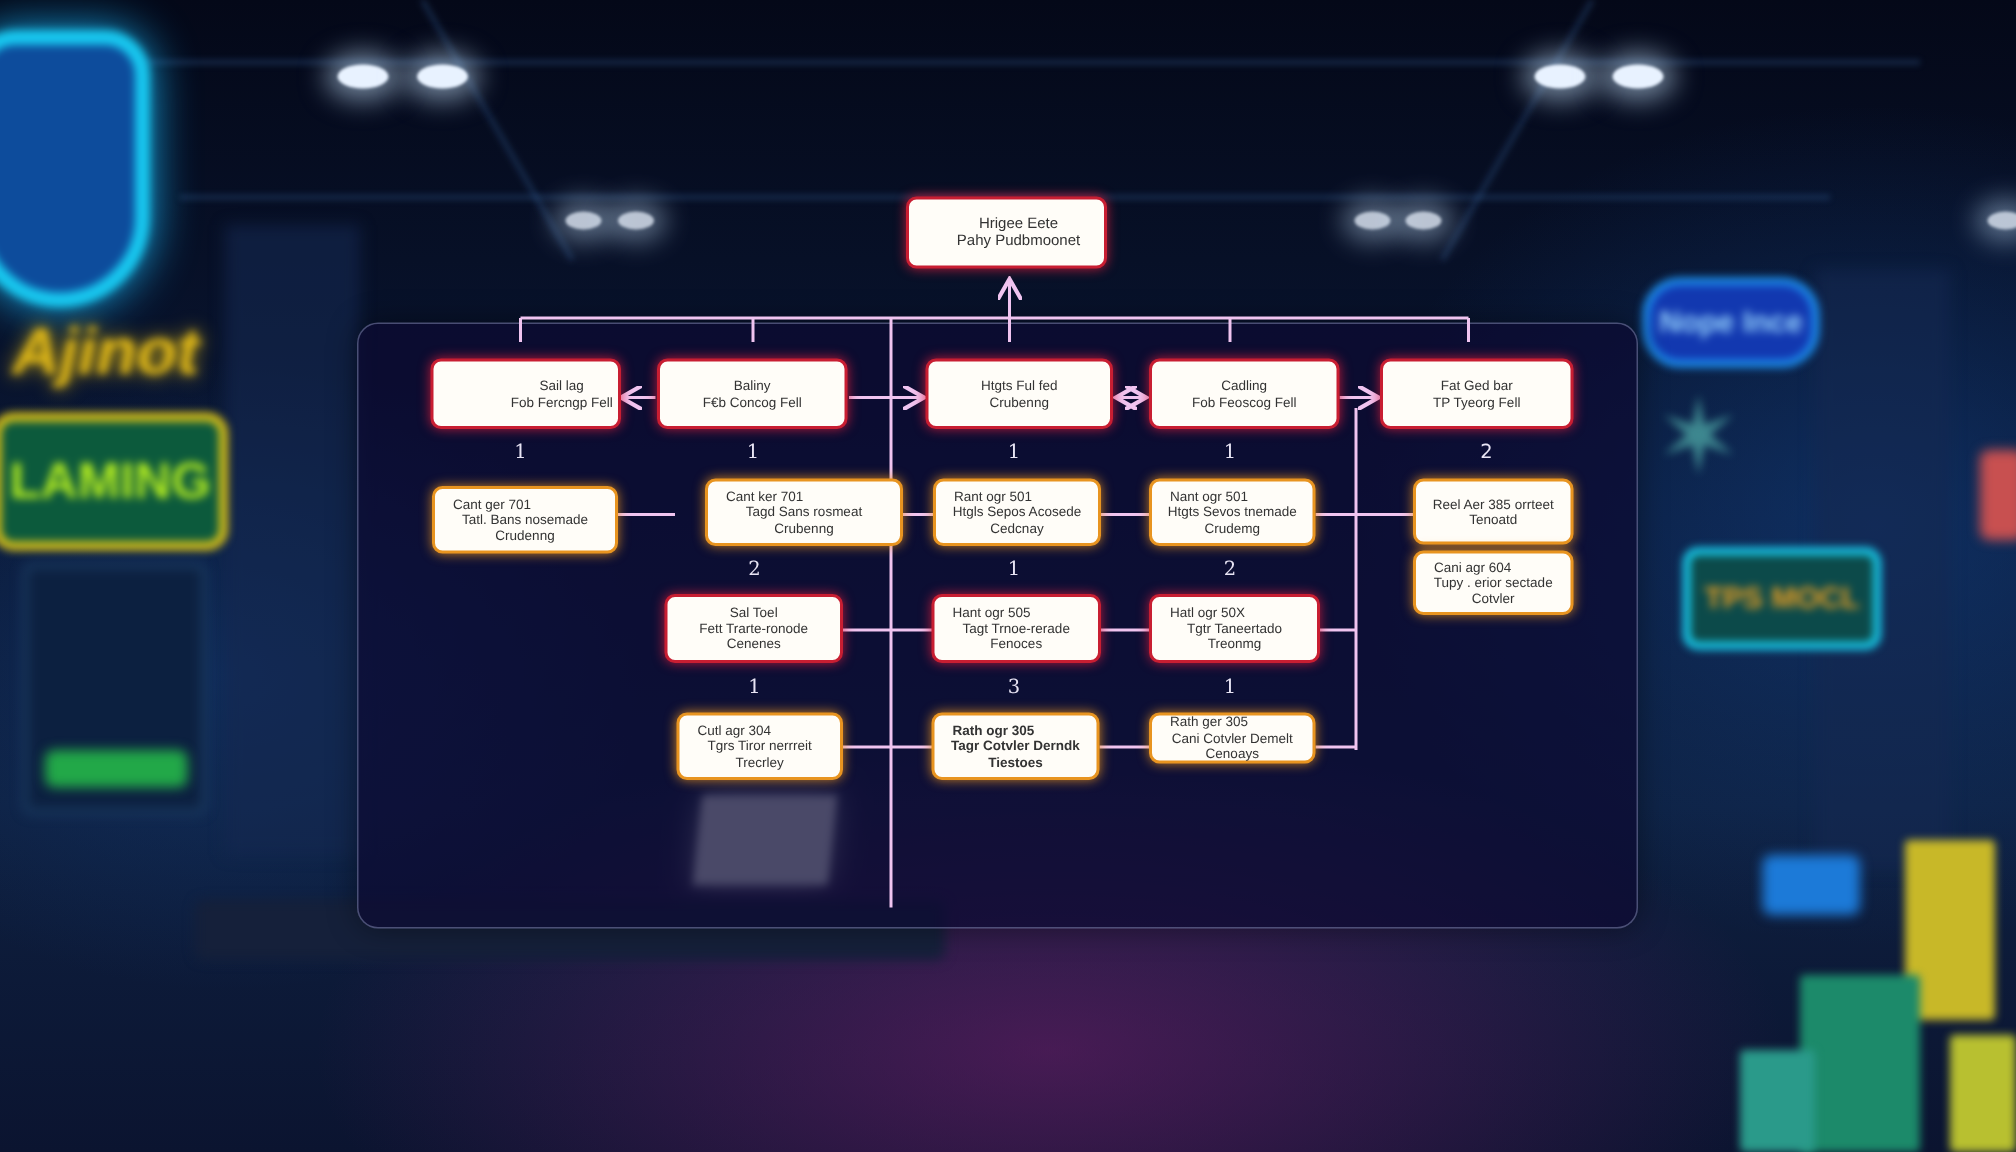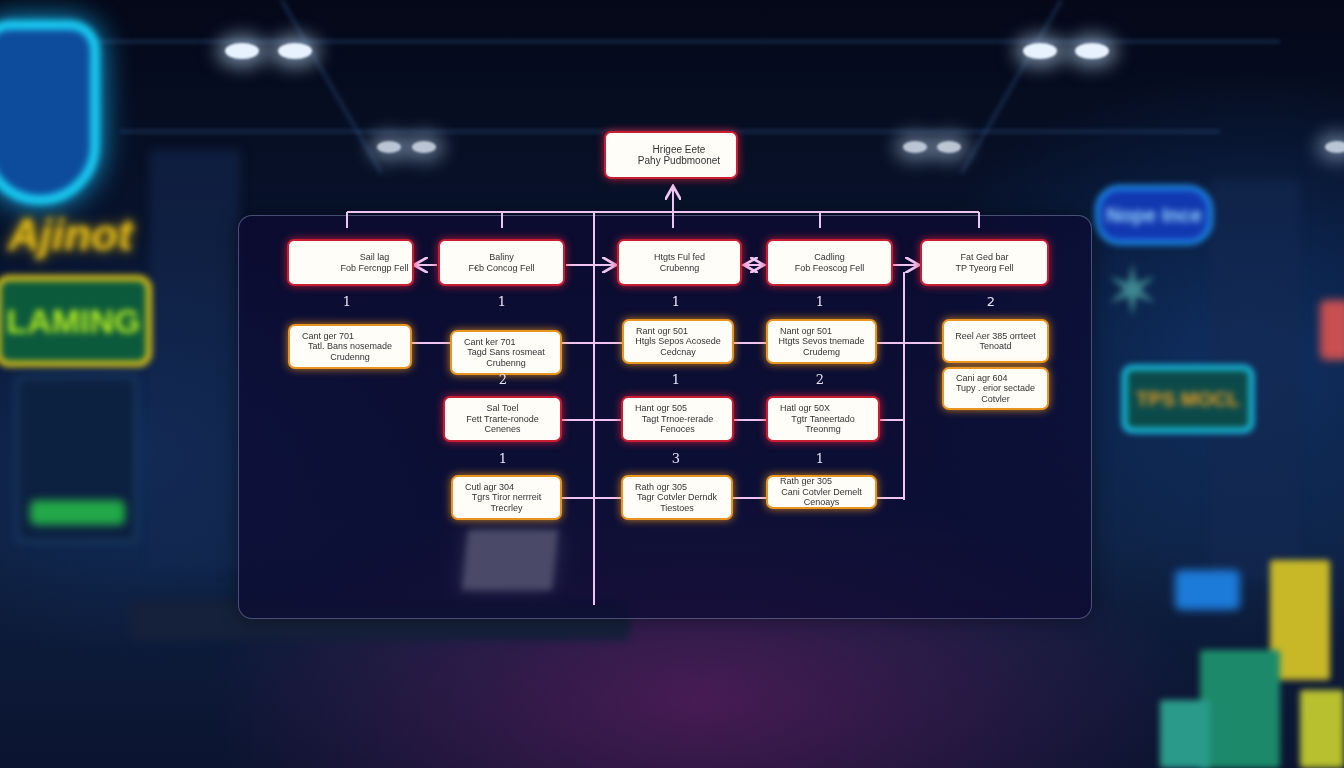--- a/index.html
+++ b/index.html
@@ -173,21 +173,21 @@
 <span class="count" style="left:492px;top:294px;">1</span>
 <span class="count" style="left:666px;top:294px;">1</span>
 <span class="count" style="left:810px;top:294px;">1</span>
 <span class="count" style="left:981px;top:294px;font-family:'DejaVu Sans',sans-serif;">2</span>
 
 <div class="node orange small" style="left:288px;top:324px;width:124px;height:45px;">
   <span class="l1">Cant ger 701</span>
   <span class="l2">Tatl. Bans nosemade</span>
   <span class="l3">Crudenng</span>
 </div>
-<div class="node orange small" style="left:450px;top:319px;width:112px;height:45px;margin-top:11px;">
+<div class="node orange small" style="left:470px;top:319px;width:132px;height:45px;">
   <span class="l1">Cant ker 701</span>
   <span class="l2">Tagd Sans rosmeat</span>
   <span class="l3">Crubenng</span>
 </div>
 <div class="node orange small" style="left:622px;top:319px;width:112px;height:45px;">
   <span class="l1">Rant ogr 501</span>
   <span class="l2">Htgls Sepos Acosede</span>
   <span class="l3">Cedcnay</span>
 </div>
 <div class="node orange small" style="left:766px;top:319px;width:111px;height:45px;">
@@ -227,21 +227,21 @@
 
 <span class="count" style="left:493px;top:451px;">1</span>
 <span class="count" style="left:666px;top:451px;">3</span>
 <span class="count" style="left:810px;top:451px;">1</span>
 
 <div class="node orange small" style="left:451px;top:475px;width:111px;height:45px;">
   <span class="l1">Cutl agr 304</span>
   <span class="l2">Tgrs Tiror nerrreit</span>
   <span class="l3">Trecrley</span>
 </div>
-<div class="node orange small" style="left:621px;top:475px;width:112px;height:45px;">
+<div class="node orange small" style="left:621px;top:475px;width:112px;height:45px;font-weight:bold;">
   <span class="l1">Rath ogr 305</span>
   <span class="l2">Tagr Cotvler Derndk</span>
   <span class="l3">Tiestoes</span>
 </div>
 <div class="node orange small" style="left:766px;top:475px;width:111px;height:34px;">
   <span class="l1">Rath ger 305</span>
   <span class="l2">Cani Cotvler Demelt</span>
   <span class="l3">Cenoays</span>
 </div>
 

